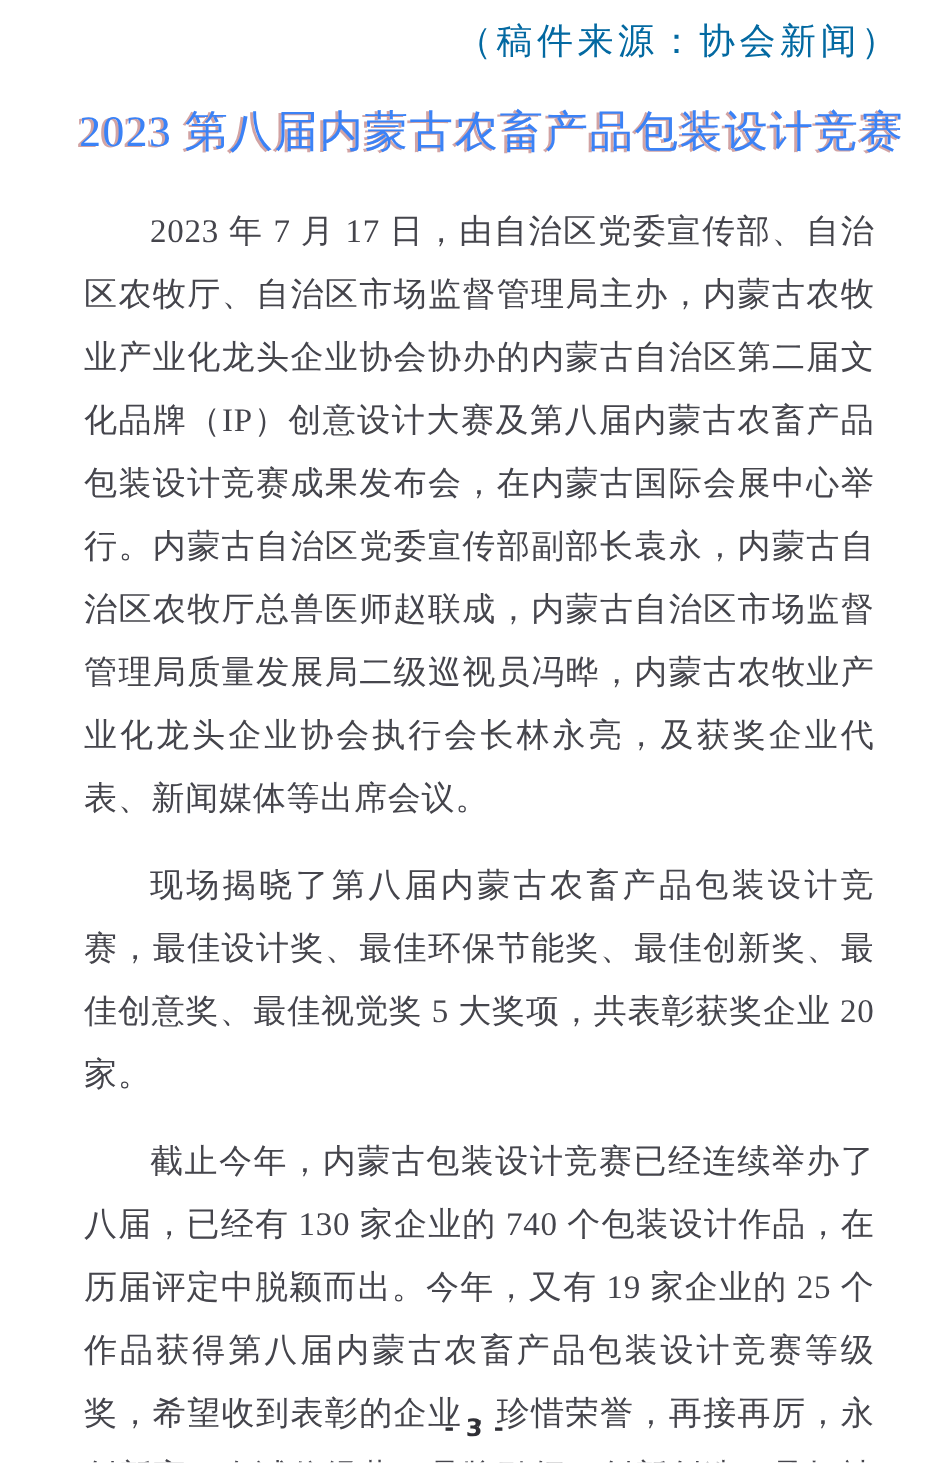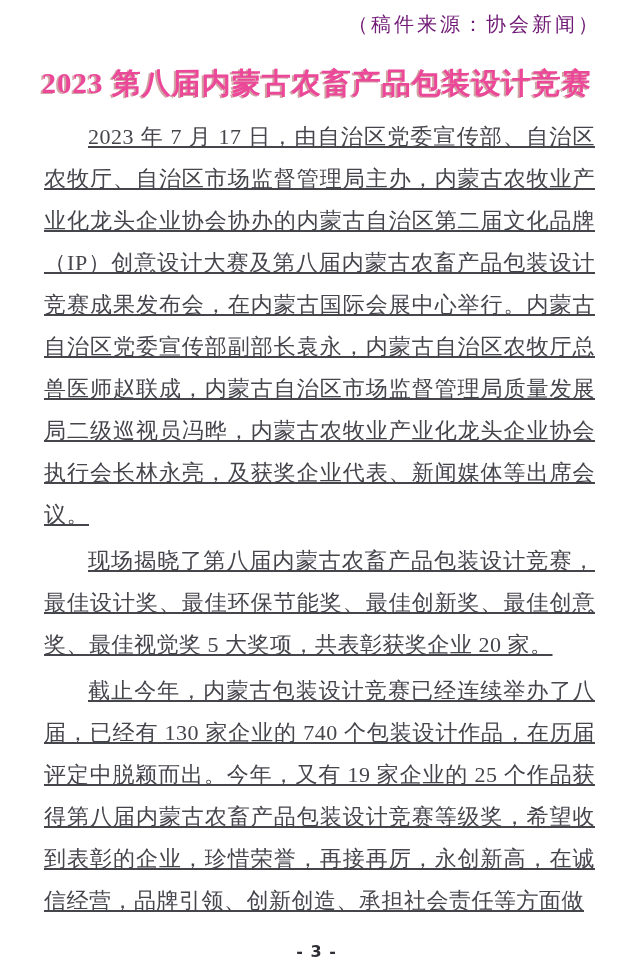--- a/index.html
+++ b/index.html
@@ -12,51 +12,50 @@
     width: 633px;
     height: 975px;
     margin: 0 auto;
     background: #ffffff;
     overflow: hidden;
     font-family: "Liberation Serif", "DejaVu Serif", serif;
   }
   .source-note {
     padding: 11px 32px 0 0;
     text-align: right;
-    font-size: 20px;
+    font-size: 24px;
     letter-spacing: 3px;
-    color: #701a75;
+    color: #0369a1;
   }
   .title {
     margin: 17px 30px 0 30px;
-    text-align: center;
+    text-align: right;
     font-size: 29px;
-    font-weight: bold;
+    font-weight: normal;
     line-height: 57px;
     letter-spacing: 1px;
-    color: #ec4899;
+    color: #3b82f6;
     text-shadow: -2px 1px 0 rgba(155, 52, 52, 0.45);
   }
   .title-line {
     display: block;
     white-space: nowrap;
   }
   .body {
     margin: 0 34px 0 40px;
     font-size: 22px;
     line-height: 42px;
     letter-spacing: 0.5px;
     text-align: justify;
     color: #45454c;
   }
   .body p {
-    margin: 4px;
+    margin: 16px;
     padding: 0;
     text-indent: 2em;
-    text-decoration: underline;
   }
   .page-number {
     position: absolute;
     left: 0;
     right: 0;
     bottom: 14px;
     text-align: center;
     font-family: "DejaVu Sans", "Liberation Sans", sans-serif;
     font-weight: bold;
     font-size: 16px;

